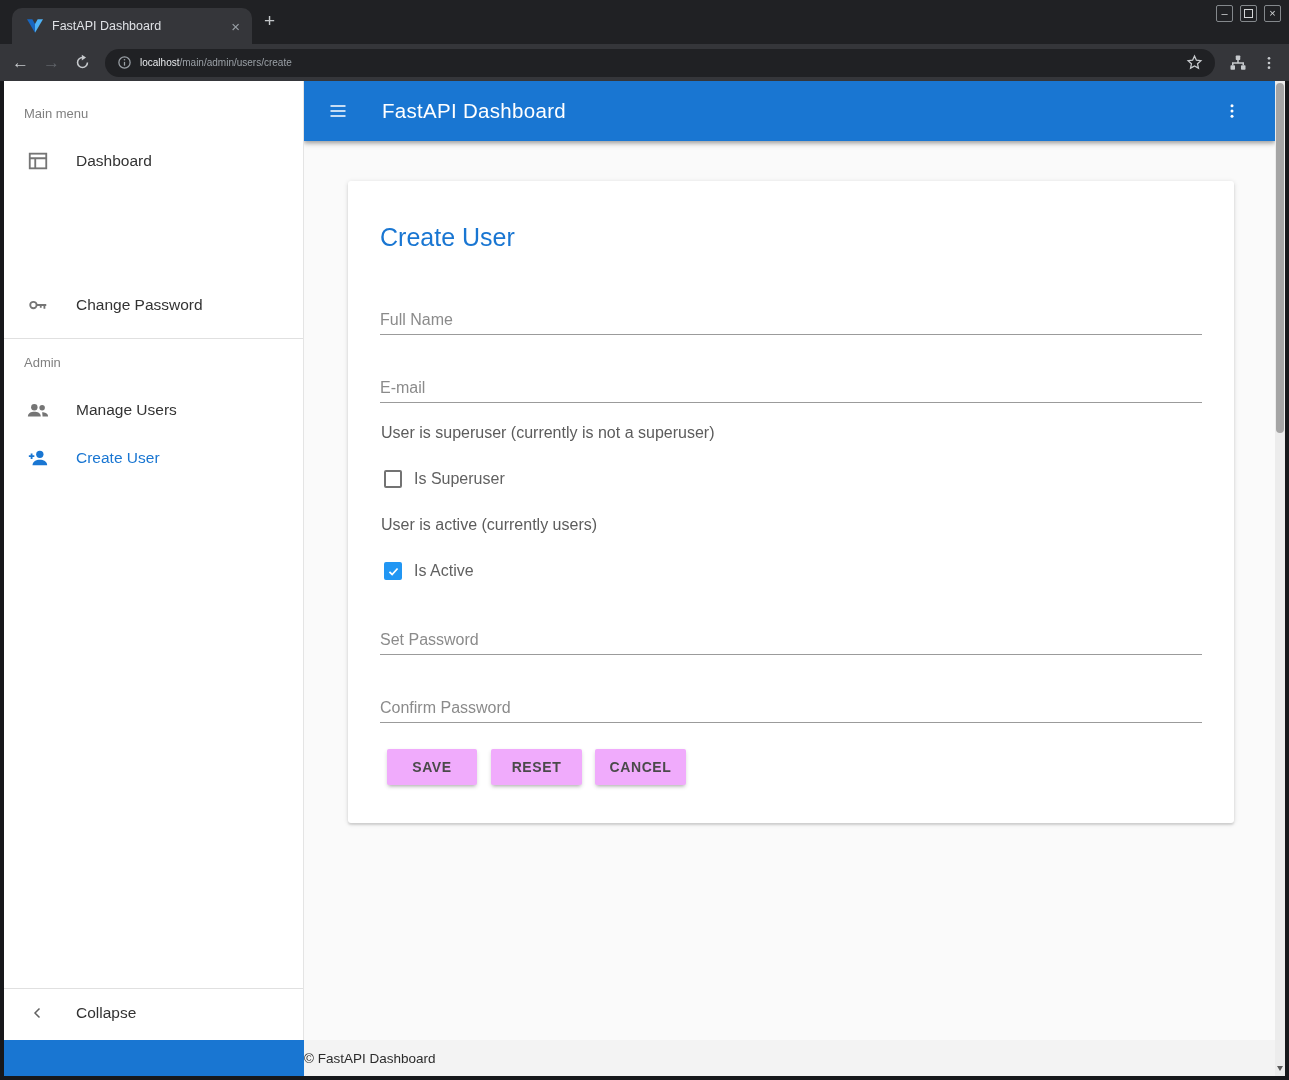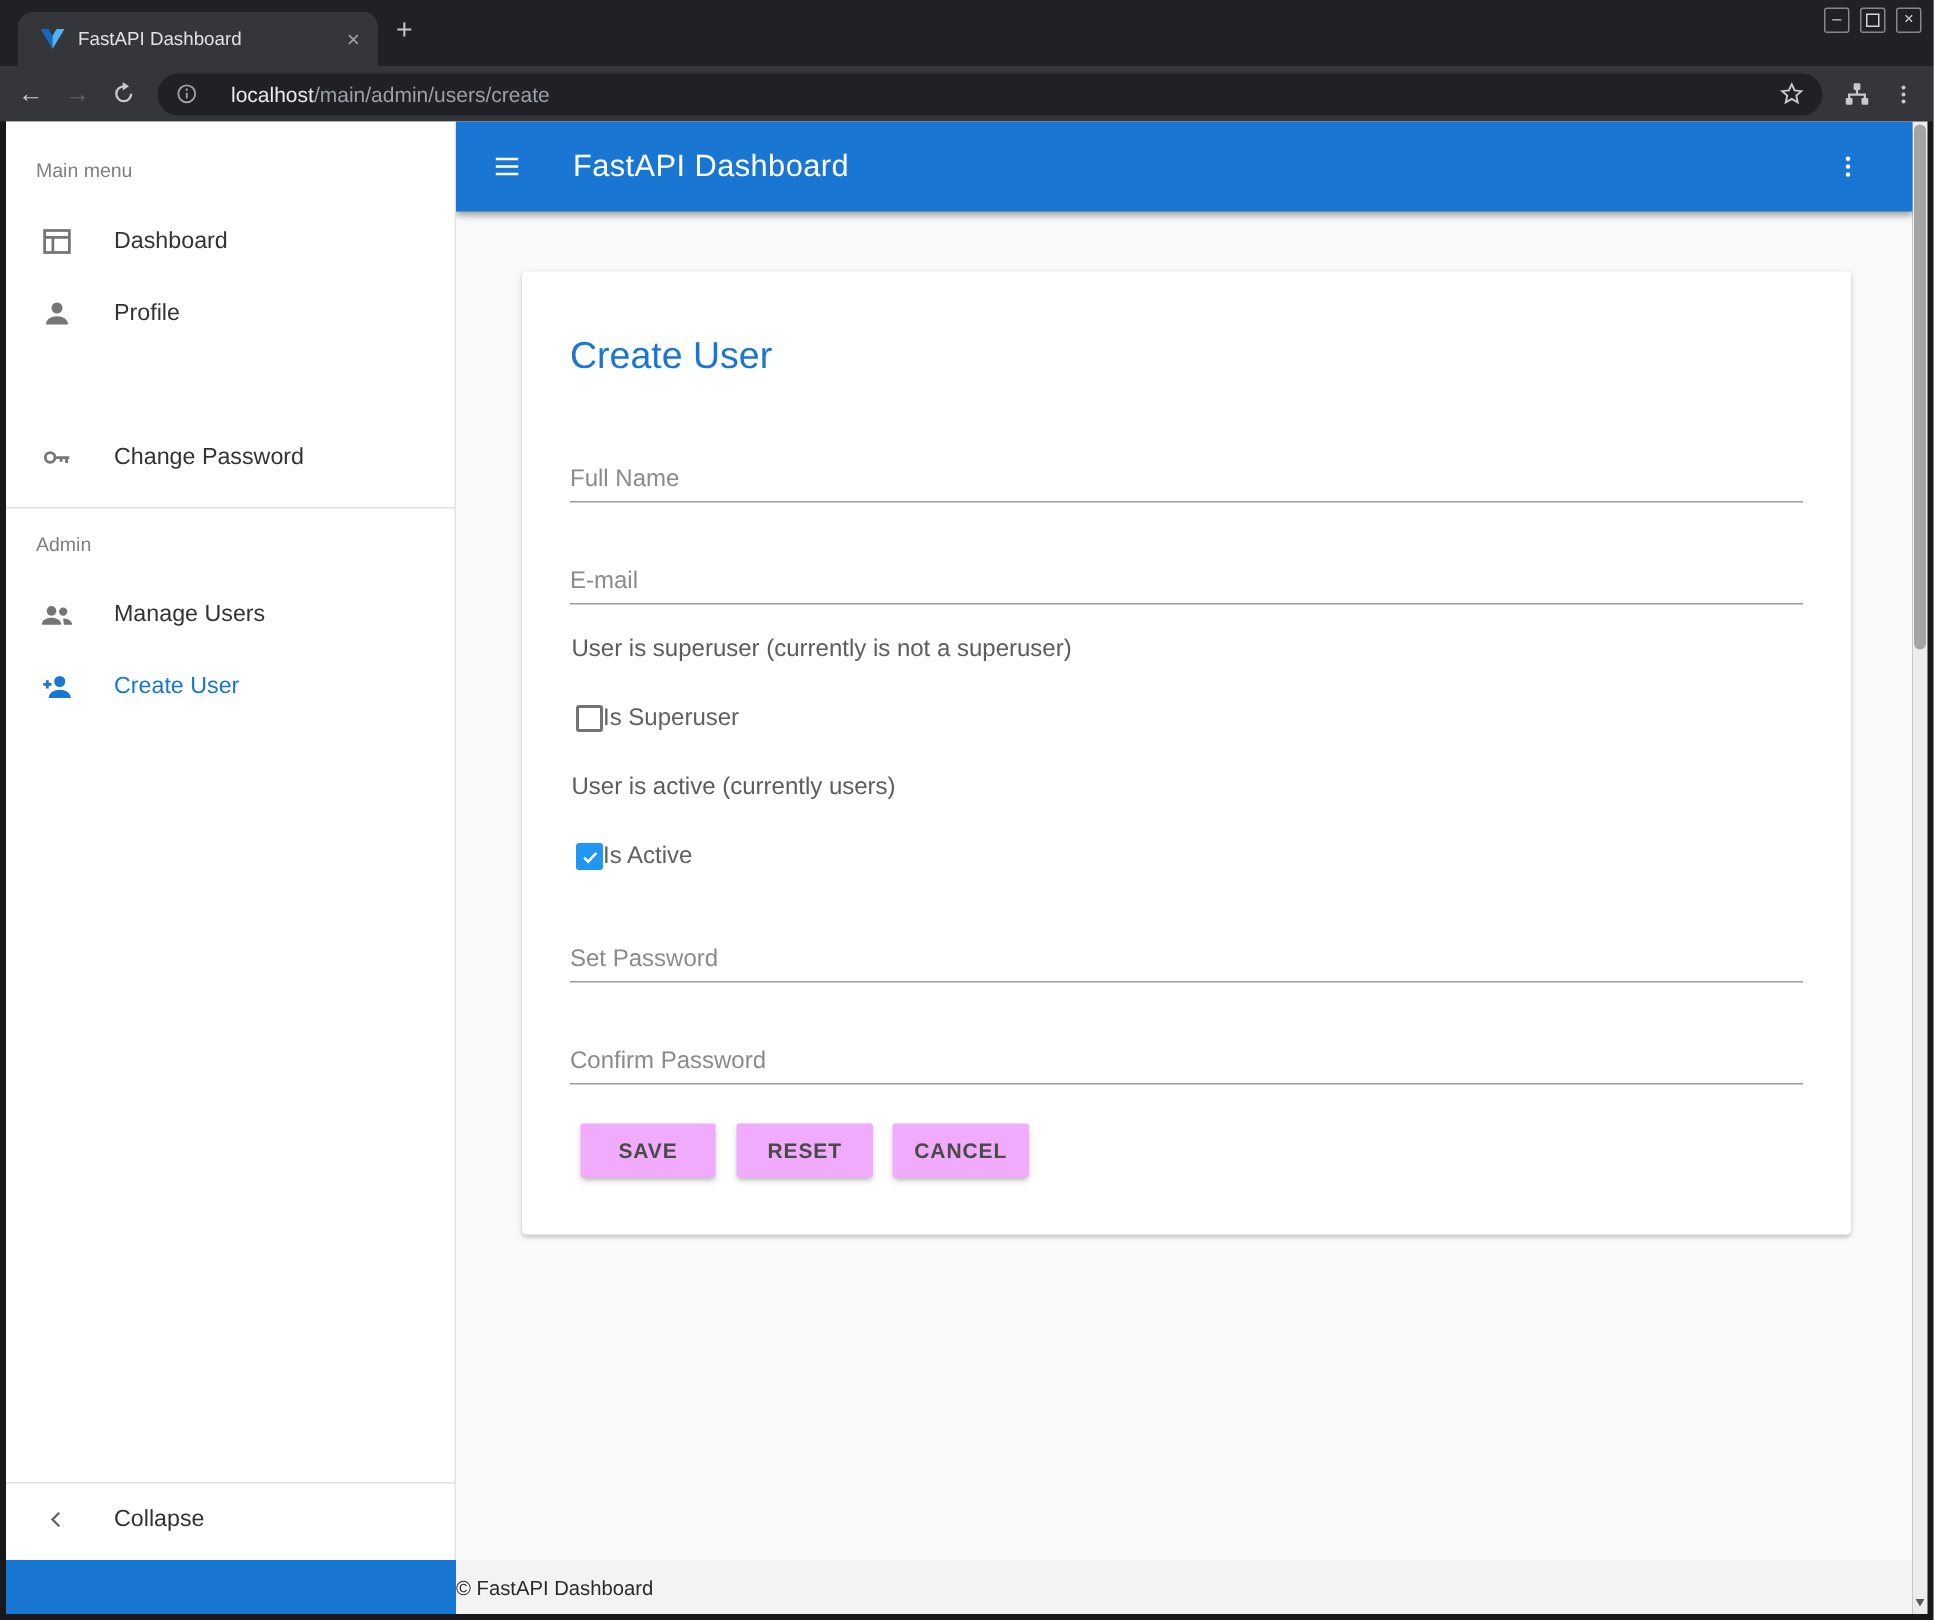--- a/index.html
+++ b/index.html
@@ -31,21 +31,21 @@
   .toolbar {
     position:absolute; left:0; top:44px; width:100%; height:37px; background:#35363a;
     display:flex; align-items:center; padding:0 12px; gap:14px;
   }
   .nav-glyph { font-size:17px; color:#c7cacd; line-height:17px; }
   .nav-glyph.disabled { color:#5f6368; }
   .omnibox {
     flex:1; height:28px; background:#202124; border-radius:14px;
     display:flex; align-items:center; padding:0 12px; gap:8px;
   }
-  .url { font-size:14px; white-space:nowrap;margin-left:14px; }
+  .url { font-size:10px; white-space:nowrap; }
   .url-host { color:#e8eaed; }
   .url-path { color:#9aa0a6; }
   .omni-spacer { flex:1; }
   .tool-icon { flex:0 0 auto; display:block; }
 
   
   .page { position:absolute; left:4px; top:81px; width:1271px; height:995px; background:#fafafa; overflow:hidden; }
 
   
   .scrollbar { position:absolute; left:1275px; top:81px; width:10px; height:995px; background:#ececec; }
@@ -81,21 +81,21 @@
     border-bottom:1px solid #9b9b9b; background:transparent; font-size:16px; color:#14532d;
     font-family:"Liberation Sans","DejaVu Sans",sans-serif; padding:0; outline:none; }
   .mat-input::placeholder { color:#8b8b8b; opacity:1; }
   .hint { position:absolute; left:33px; font-size:16px; color:#5c5c5c; }
   .check-row { position:absolute; left:36px; height:20px; display:flex; align-items:center; }
   .cbox { width:18px; height:18px; border:2px solid #737373; border-radius:2px; background:#fff;
     display:flex; align-items:center; justify-content:center; }
   .cbox svg { display:none; }
   .cbox.checked { background:#2196f3; border-color:#2196f3; }
   .cbox.checked svg { display:block; }
-  .cbox-label { font-size:16px; color:#616161; }
+  .cbox-label { margin-left:12px; font-size:16px; color:#616161; }
   .btn { position:absolute; top:568px; height:36px; background:#f0abfc; border:none; border-radius:2px;
     font-size:14px; font-weight:bold; color:#4a4a4a; letter-spacing:0.6px;
     font-family:"Liberation Sans","DejaVu Sans",sans-serif;
     box-shadow:0 3px 3px -2px rgba(0,0,0,0.2), 0 2px 4px rgba(0,0,0,0.14);
     display:flex; align-items:center; justify-content:center; }
   .btn-save { left:39px; width:90px; }
   .btn-reset { left:143px; width:91px; }
   .btn-cancel { left:247px; width:91px; }
 
   
@@ -165,29 +165,20 @@
     <div class="side-item" style="top:56px;">
       <span class="side-icon">
         <svg width="22" height="22" viewBox="0 0 24 24">
           <rect x="3" y="4" width="18" height="16" fill="none" stroke="#757575" stroke-width="2"></rect>
           <path d="M3 9h18M9 9v11" stroke="#757575" stroke-width="2"></path>
         </svg>
       </span>
       <span class="side-label">Dashboard</span>
     </div>
 
-    <div class="side-item" style="top:104px;">
-      <span class="side-icon">
-        <svg width="22" height="22" viewBox="0 0 24 24" fill="#757575">
-          <circle cx="12" cy="8" r="4"></circle>
-            <path d="M4 20c0-4 4-6 8-6s8 2 8 6z"></path>
-        </svg>
-      </span>
-      <span class="side-label">Profile</span>
-    </div>
 
 
     <div class="side-item" style="top:200px;">
       <span class="side-icon">
         <svg width="22" height="22" viewBox="0 0 24 24" fill="none" stroke="#757575" stroke-width="2">
           <circle cx="7" cy="12" r="3.5"></circle>
             <path d="M10.5 12H21M19 12v4M15 12v3"></path>
         </svg>
       </span>
       <span class="side-label">Change Password</span>

